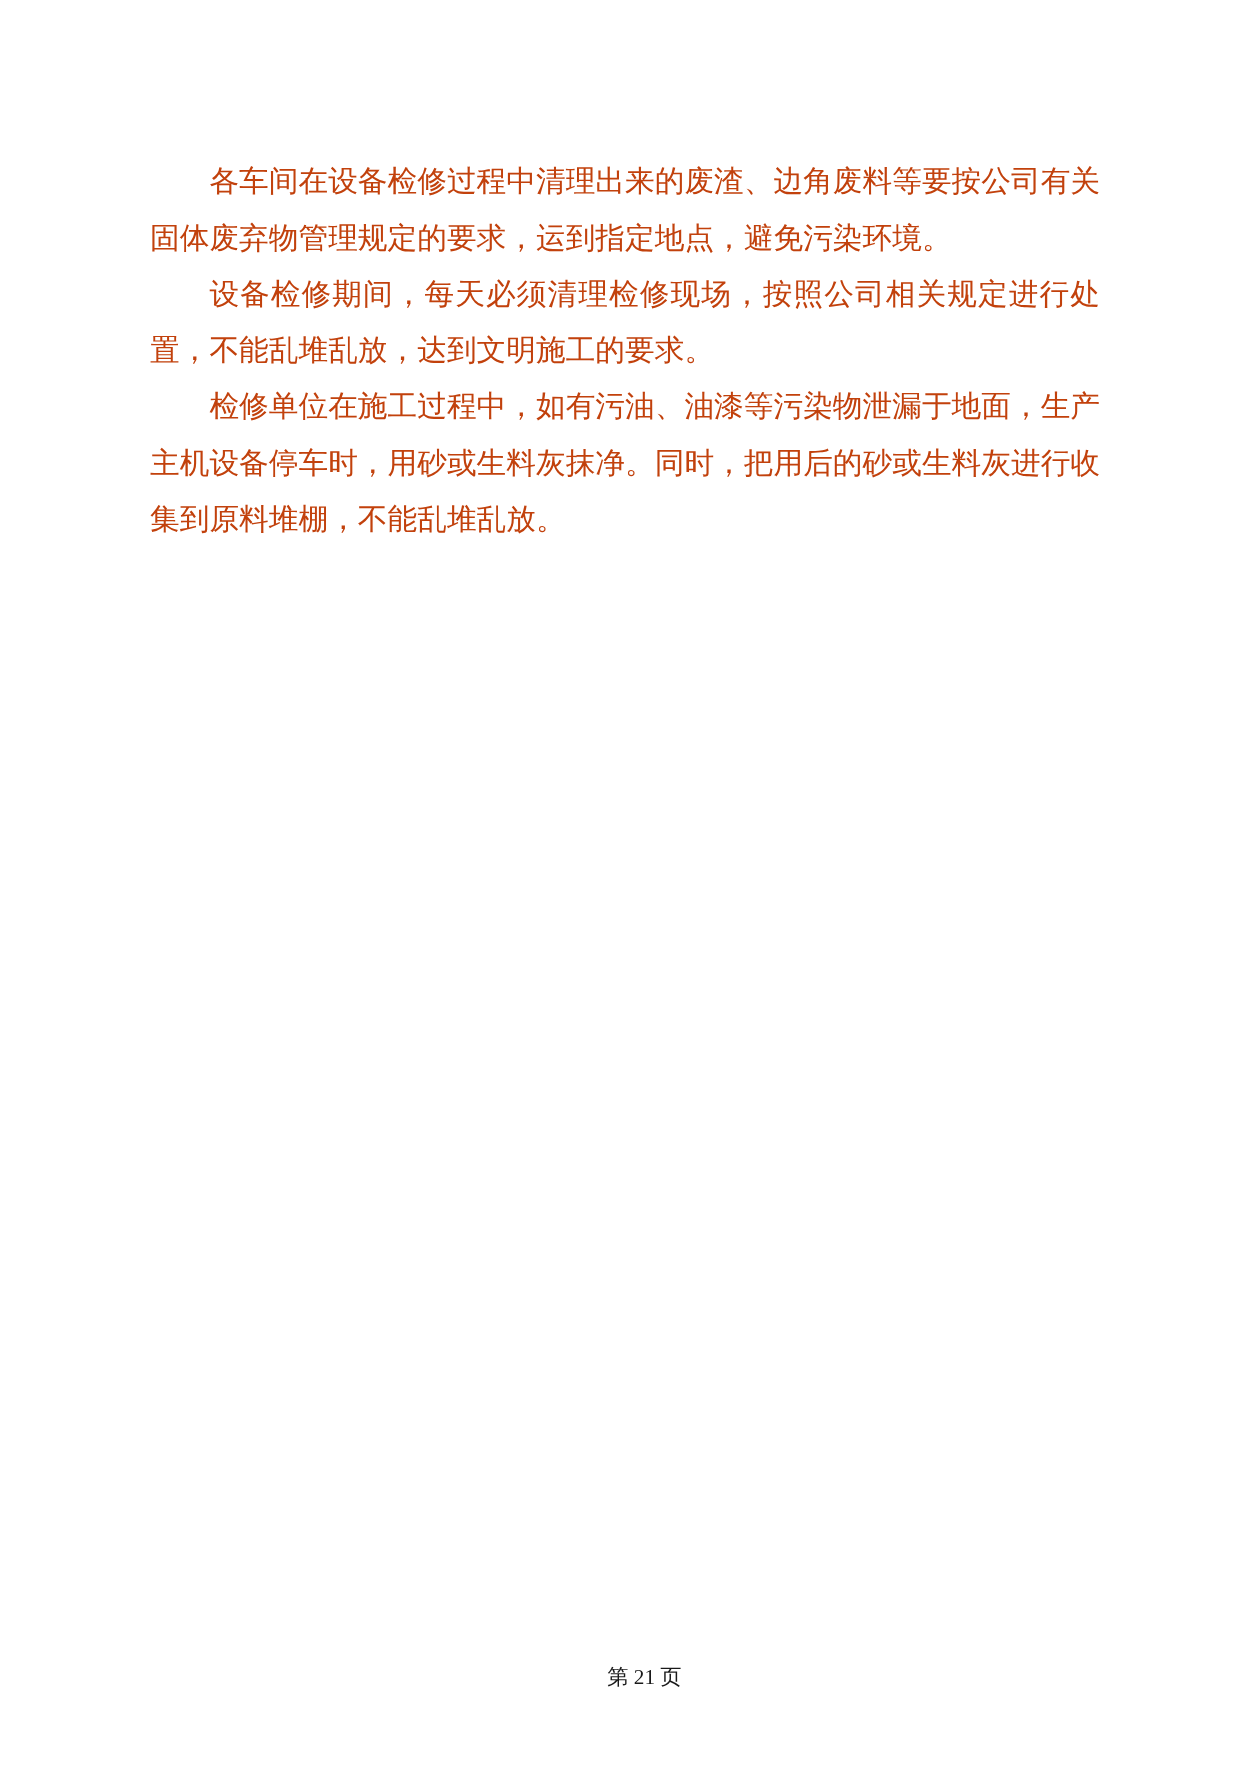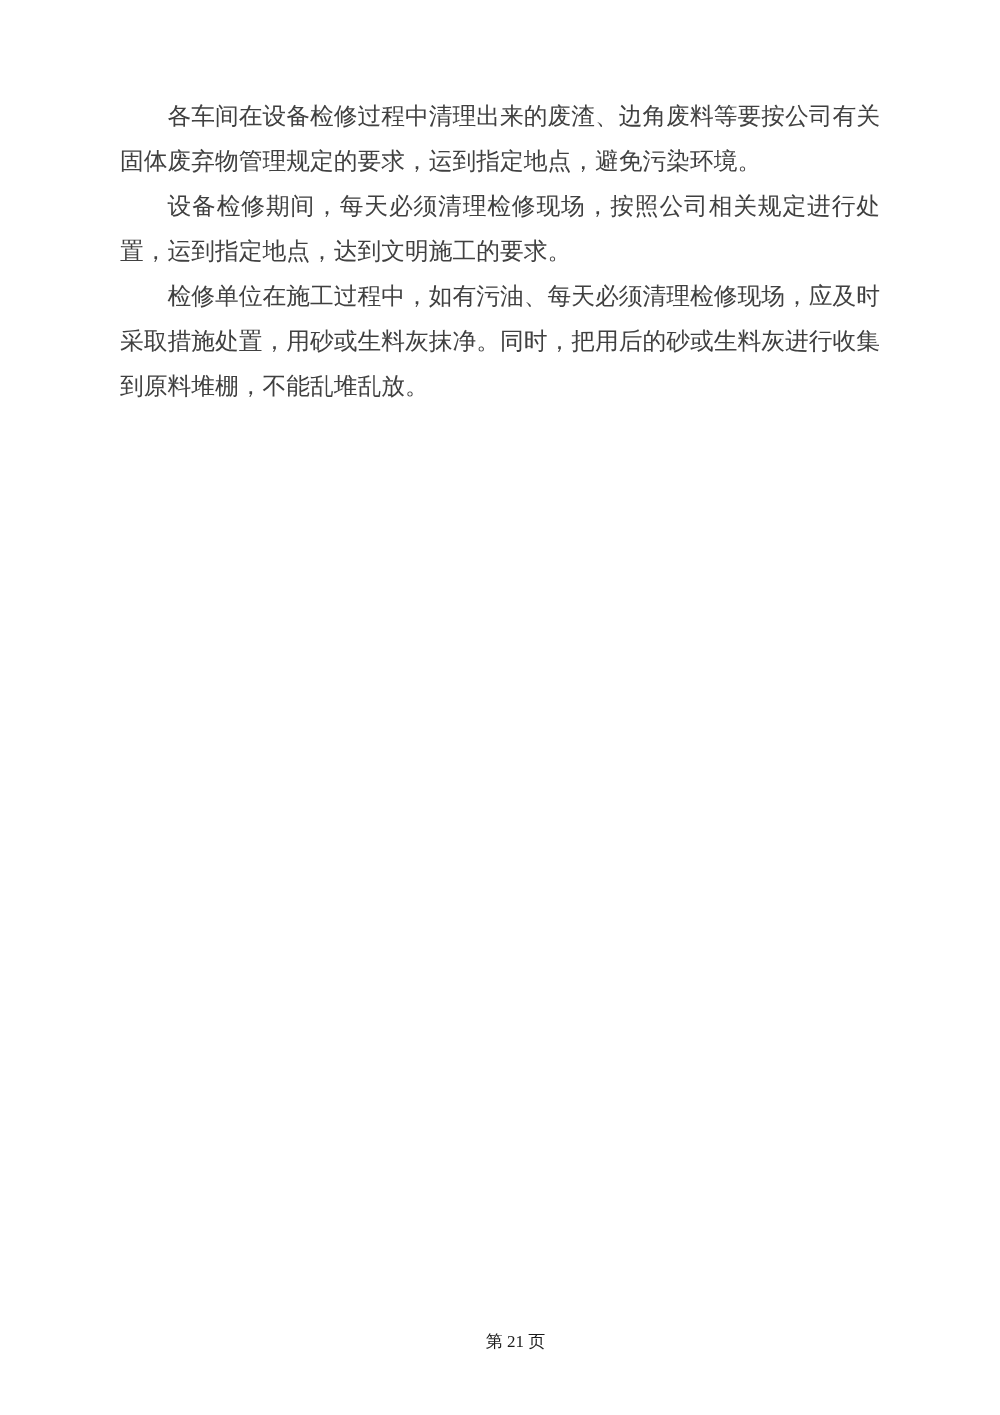--- a/index.html
+++ b/index.html
@@ -11,24 +11,24 @@
   }
   .page {
     position: relative;
     width: 1000px;
     height: 1415px;
     background: #ffffff;
     overflow: hidden;
   }
   .body-text {
     position: absolute;
-    top: 94px;
+    top: 124px;
     left: 120px;
     width: 760px;
-    color: #404040;
+    color: #c2410c;
     font-size: 23.75px;
     line-height: 45px;
     text-align: justify;
     text-justify: inter-ideograph;
   }
   .para {
     text-indent: 2em;
     margin: 0;
   }
   .page-footer {
@@ -42,19 +42,19 @@
     line-height: 24px;
     padding-left: 31px;
   }
 </style>
 </head>
 <body>
 
 <div class="page">
   <main class="body-text">
     <p class="para">各车间在设备检修过程中清理出来的废渣、边角废料等要按公司有关固体废弃物管理规定的要求，运到指定地点，避免污染环境。</p>
-    <p class="para">设备检修期间，每天必须清理检修现场，按照公司相关规定进行处置，运到指定地点，达到文明施工的要求。</p>
-    <p class="para">检修单位在施工过程中，如有污油、每天必须清理检修现场，应及时采取措施处置，用砂或生料灰抹净。同时，把用后的砂或生料灰进行收集到原料堆棚，不能乱堆乱放。</p>
+    <p class="para">设备检修期间，每天必须清理检修现场，按照公司相关规定进行处置，不能乱堆乱放，达到文明施工的要求。</p>
+    <p class="para">检修单位在施工过程中，如有污油、油漆等污染物泄漏于地面，生产主机设备停车时，用砂或生料灰抹净。同时，把用后的砂或生料灰进行收集到原料堆棚，不能乱堆乱放。</p>
   </main>
   <footer class="page-footer">
     <span>第 21 页</span>
   </footer>
 </div>
 
 </body></html>

